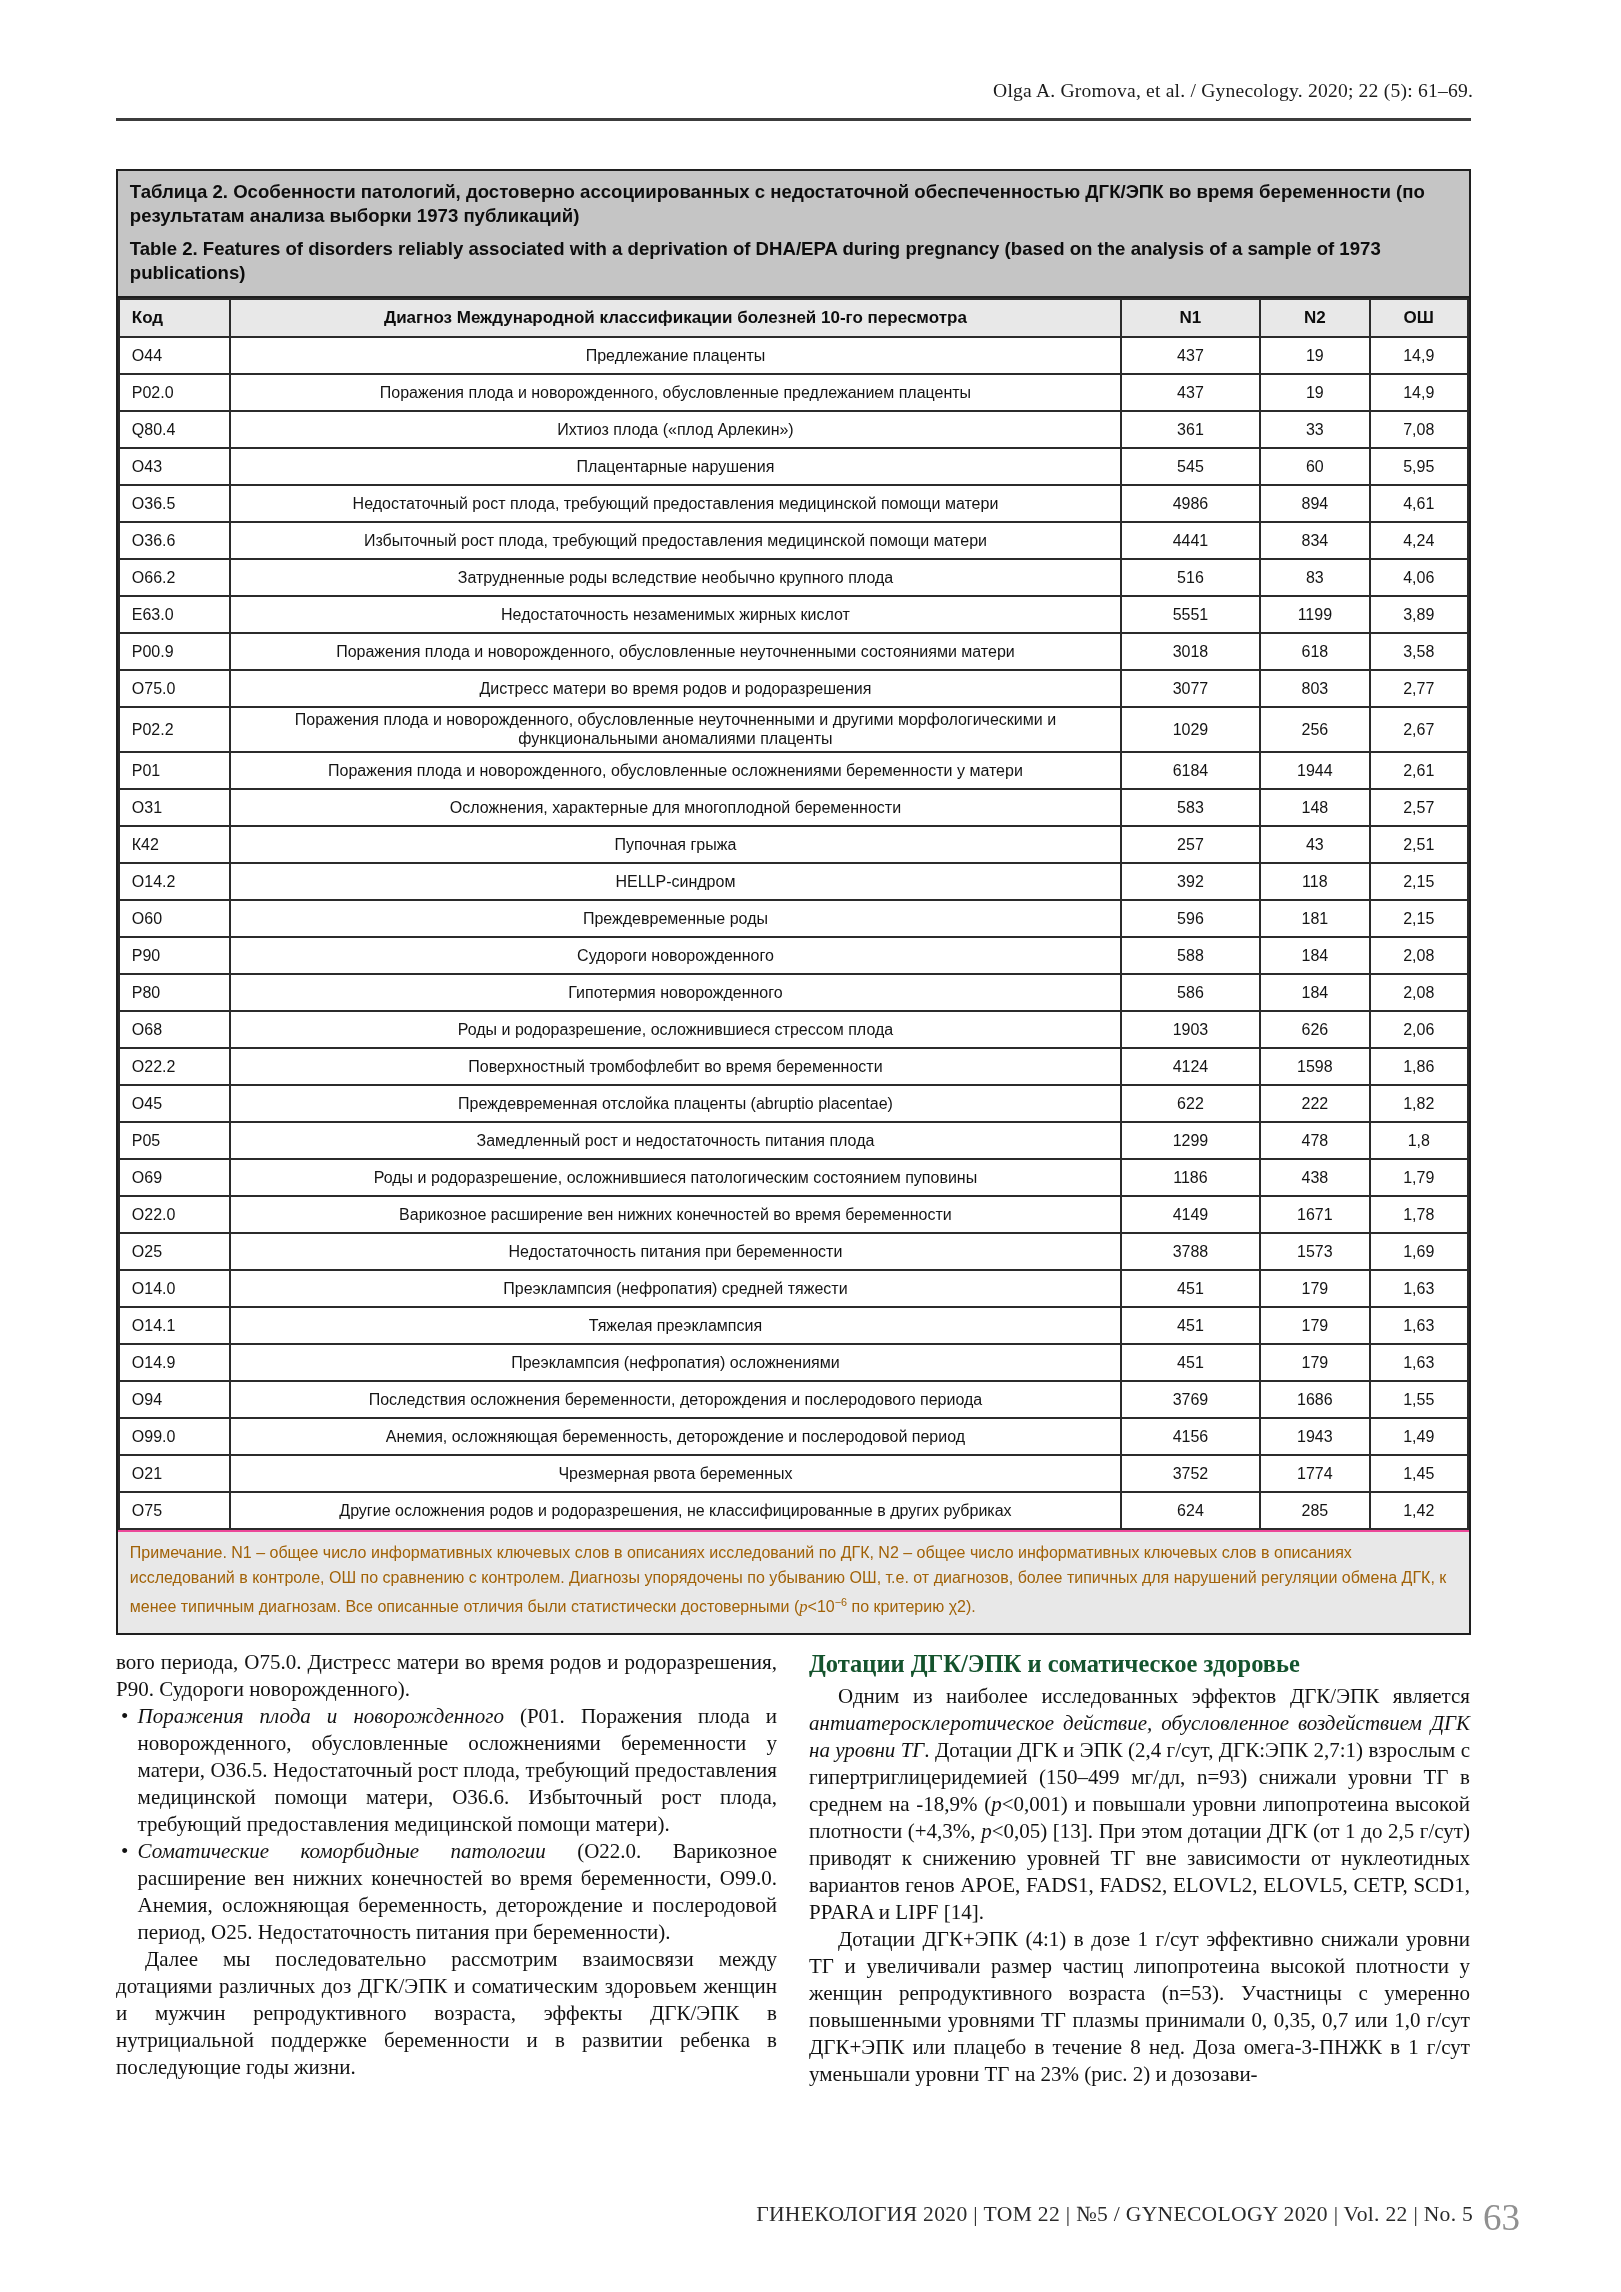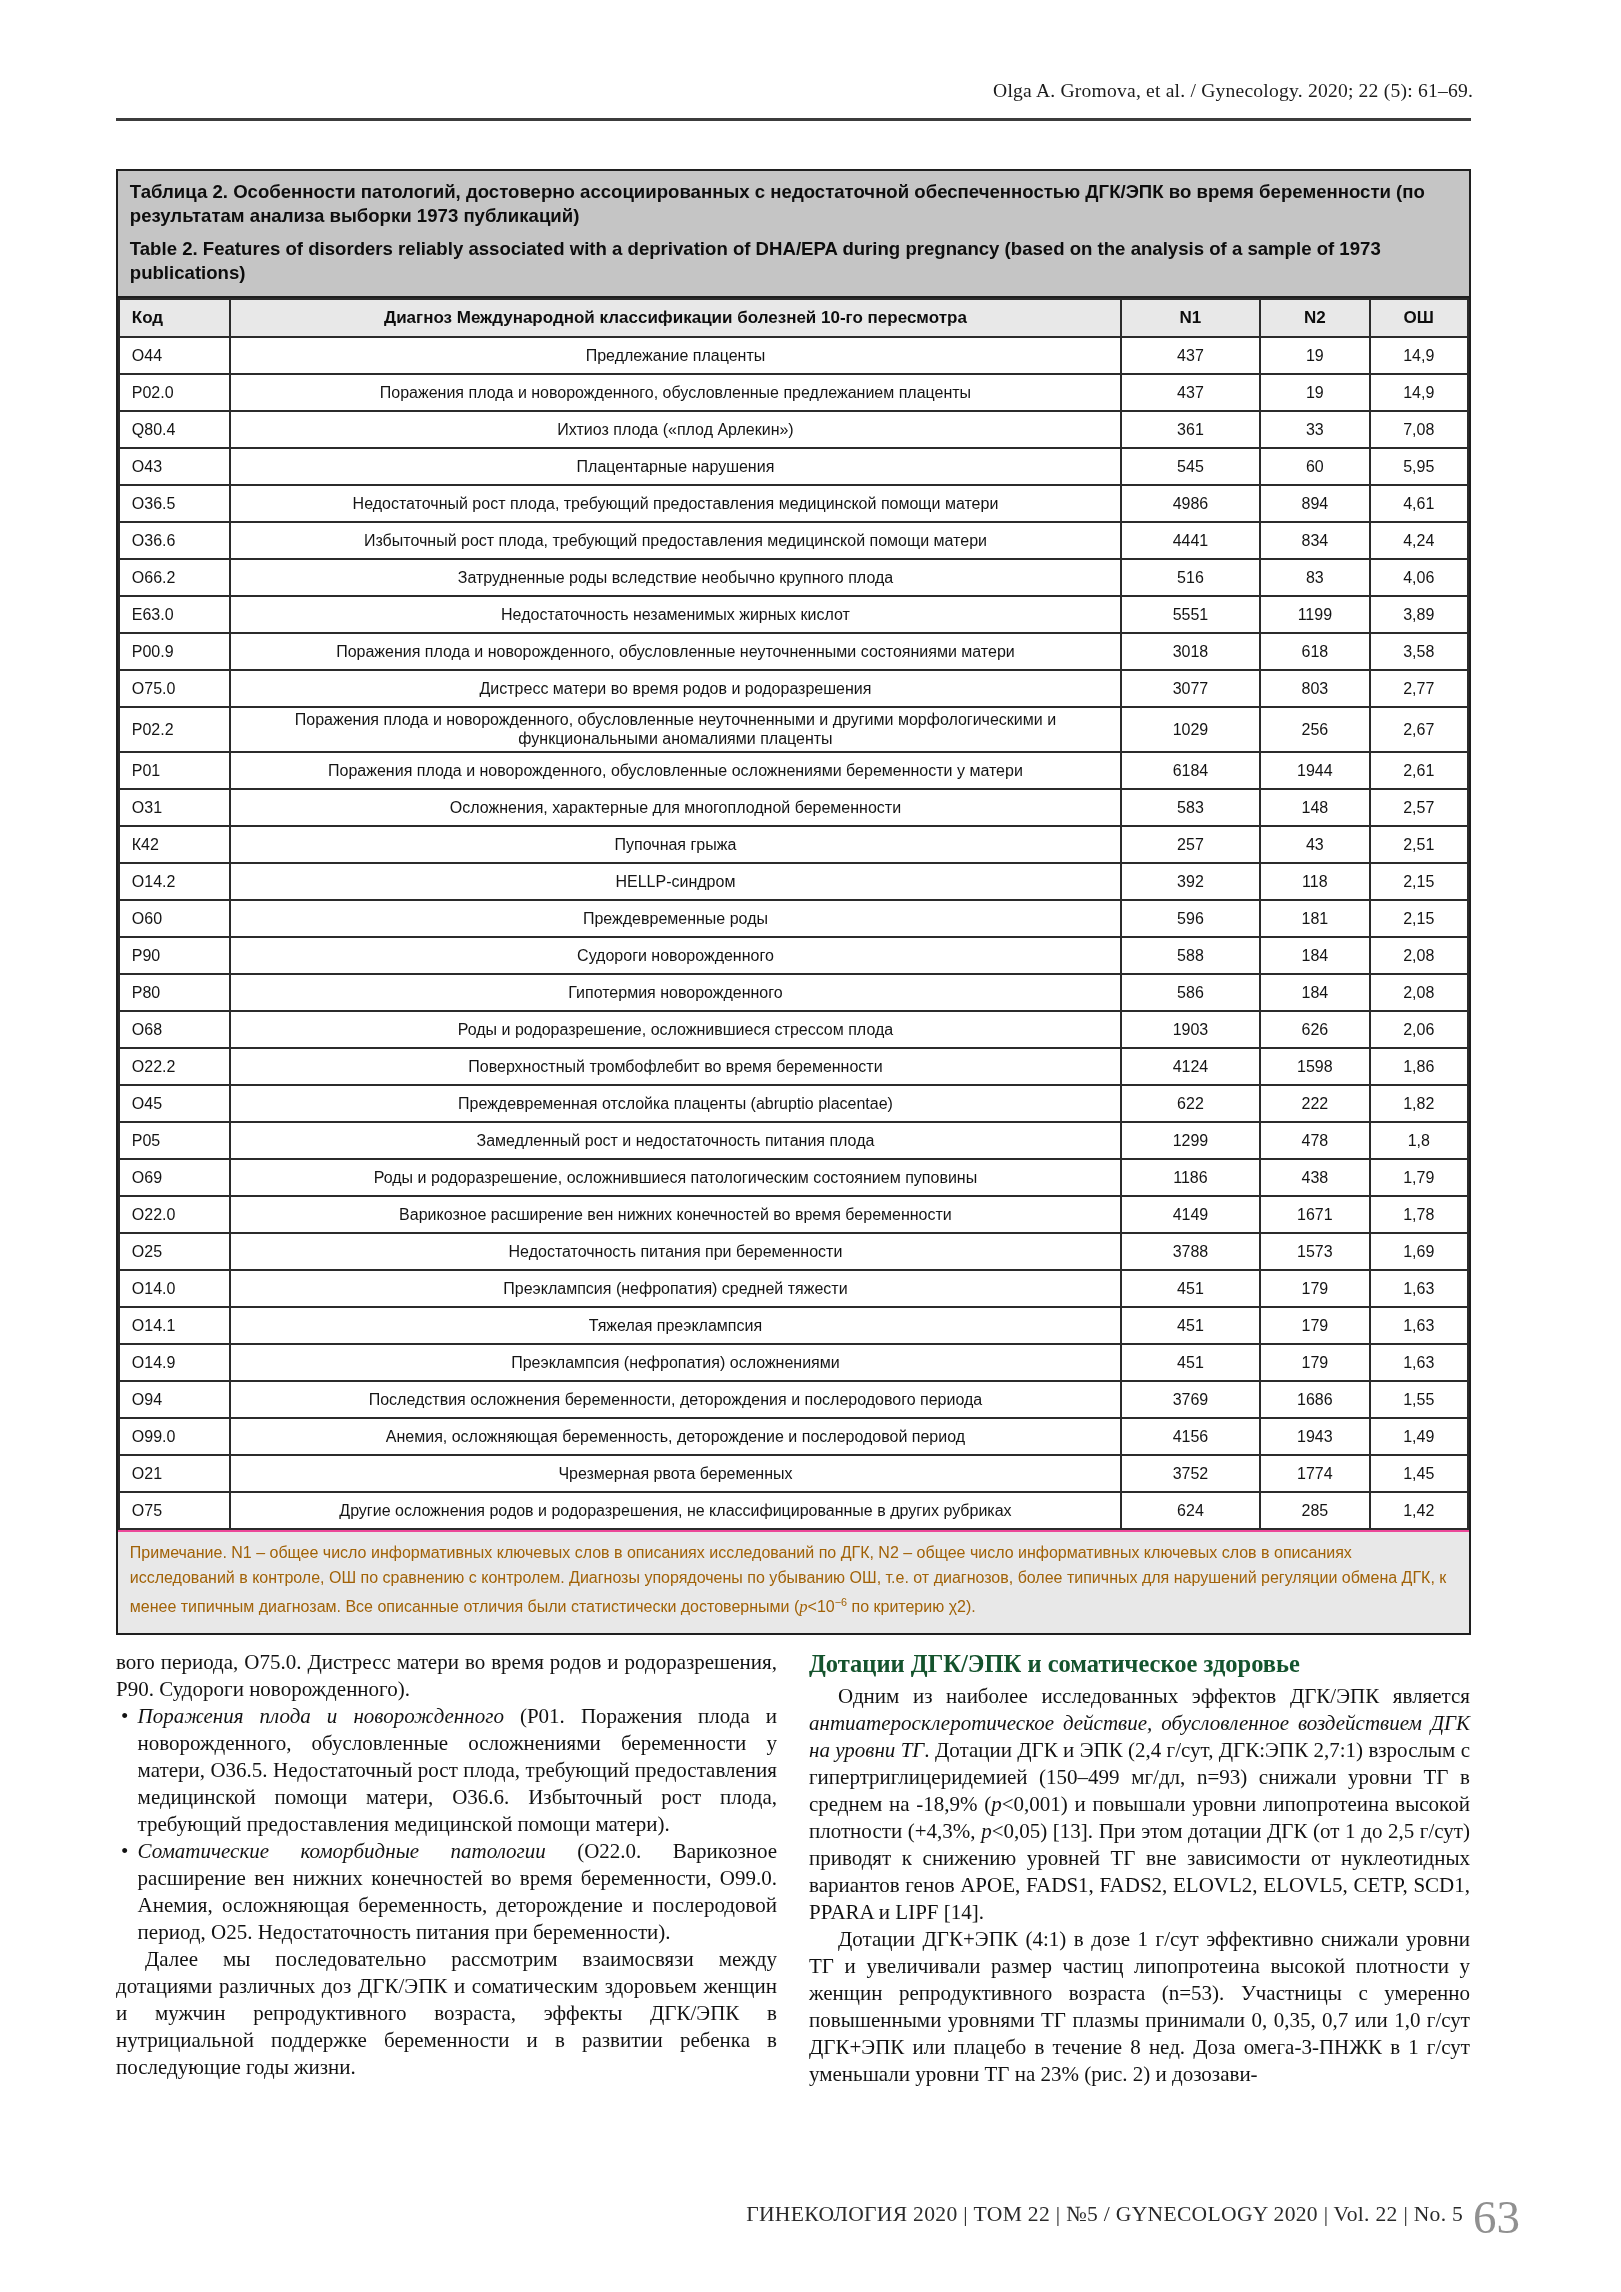--- a/index.html
+++ b/index.html
@@ -72,21 +72,21 @@
     font-weight:bold; font-size:24.5px; line-height:29px;
     margin-bottom:4.9px; text-align:left; color:#14532d;
   }
 
   
   .footer {
     position:absolute; top:2196px; right:101px;
     display:flex; align-items:center; gap:9.8px;
   }
   .journal-line { font-size:21.6px; color:#2a2a2a; padding-bottom:6.9px; letter-spacing:0.3px; }
-  .page-num { font-size:47px; line-height:43px; color:#909090; }
+  .page-num { font-size:37px; line-height:43px; color:#909090; }
 </style>
 </head>
 <body>
 
 <div class="running-head">Olga A. Gromova, et al. / Gynecology. 2020; 22 (5): 61–69.</div>
 <div class="head-rule"></div>
 
 <section class="tbl">
   <div class="tbl-title">
     <div class="ru">Таблица 2. Особенности патологий, достоверно ассоциированных с недостаточной обеспеченностью ДГК/ЭПК во время беременности (по результатам анализа выборки 1973 публикаций)</div>

